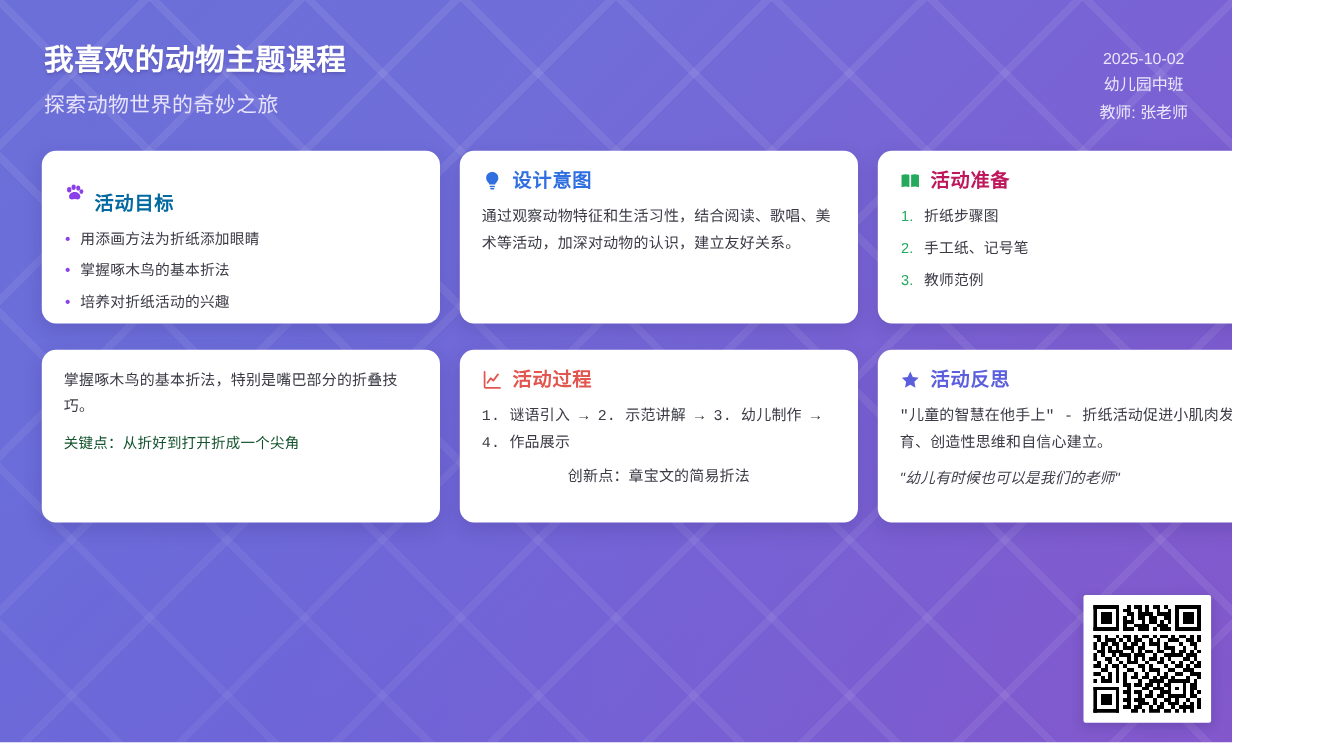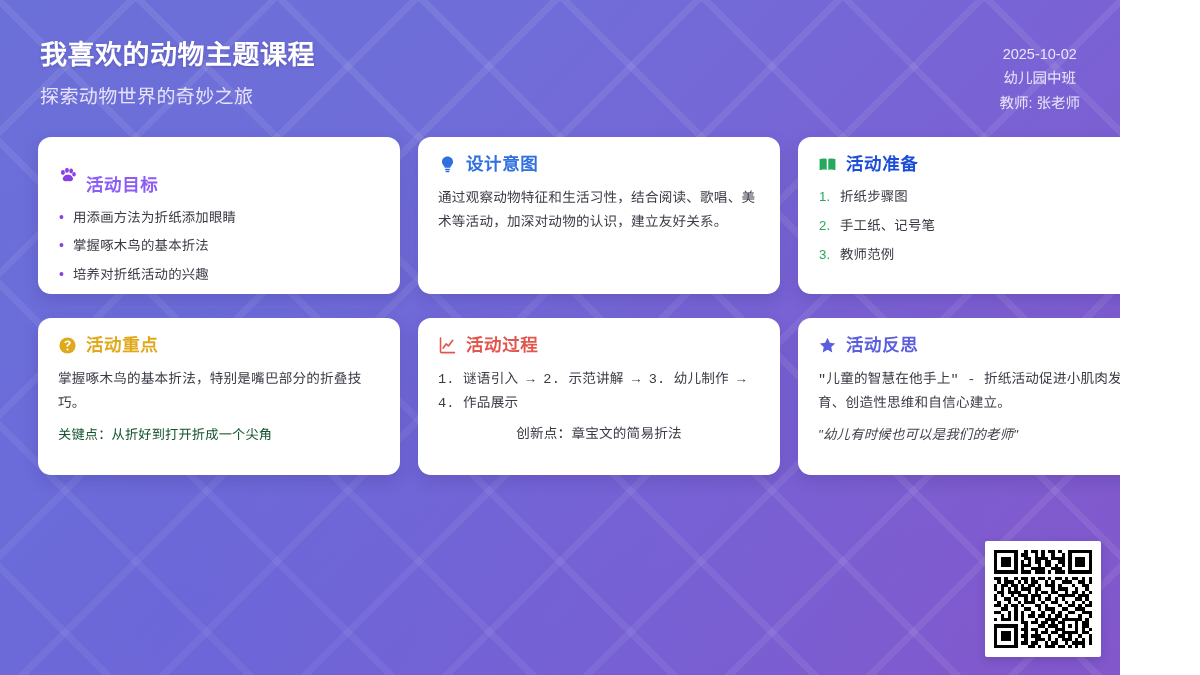--- a/index.html
+++ b/index.html
@@ -104,23 +104,23 @@
   }
   .card-icon svg { display:block; }
   .card-title {
     font-size:17.5px;
     font-weight:600;
     letter-spacing:0.6px;
     line-height:1;
   }
 
   
-  .c-purple .card-title { color:#8b5cf6;margin-top:22px; }
+  .c-purple .card-title { color:#0369a1;margin-top:22px; }
   .c-blue   .card-title { color:#2f6fe0; }
-  .c-green  .card-title { color:#1d4ed8; }
+  .c-green  .card-title { color:#be185d; }
   .c-amber  .card-title { color:#e0a91c; }
   .c-red    .card-title { color:#e2564f; }
   .c-indigo .card-title { color:#5b5fdd; }
 
   
   .body-text {
     font-size:13.6px;
     color:#3b3b46;
     line-height:1.78;
     letter-spacing:0.2px;
@@ -257,30 +257,20 @@
           <span class="card-title">活动准备</span>
         </div>
         <ol class="numbers">
           <li>折纸步骤图</li>
           <li>手工纸、记号笔</li>
           <li>教师范例</li>
         </ol>
       </div>
 
       <div class="card c-amber">
-        <div class="card-head">
-          <span class="card-icon">
-            <svg viewBox="0 0 24 24" width="19" height="19">
-              <circle cx="12" cy="12" r="10.2" fill="#e0a91c"></circle>
-              <path d="M12 5.6c-2.2 0-3.8 1.3-4.1 3.3h2.3c.2-.9.8-1.4 1.7-1.4.9 0 1.6.5 1.6 1.3 0 .7-.4 1.1-1.2 1.6-1 .6-1.6 1.3-1.6 2.6v.6h2.3v-.4c0-.8.3-1.2 1.2-1.8 1.1-.7 1.8-1.5 1.8-2.8 0-1.9-1.6-3-4-3z" fill="#ffffff"></path>
-              <circle cx="12" cy="17" r="1.35" fill="#ffffff"></circle>
-            </svg>
-          </span>
-          <span class="card-title">活动重点</span>
-        </div>
         <div class="body-text">掌握啄木鸟的基本折法，特别是嘴巴部分的折叠技巧。</div>
         <div class="note-amber">关键点：从折好到打开折成一个尖角</div>
       </div>
 
       <div class="card c-red">
         <div class="card-head">
           <span class="card-icon">
             <svg viewBox="0 0 24 24" width="19" height="19">
               <path d="M3.2 2.6v17.2c0 .7.5 1.2 1.2 1.2h16.4" fill="none" stroke="#e2564f" stroke-width="2" stroke-linecap="round"></path>
               <path d="M6.6 15.2l3.6-5.2 3 2.6 5.4-7.1" fill="none" stroke="#e2564f" stroke-width="2.1" stroke-linecap="round" stroke-linejoin="round"></path>

